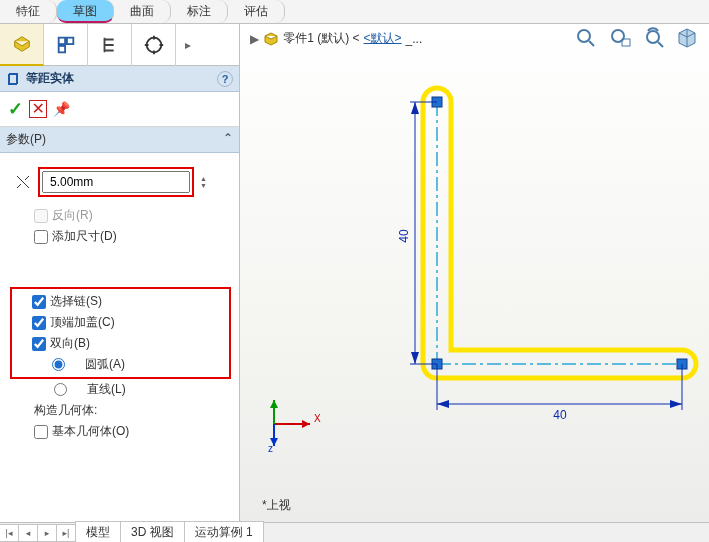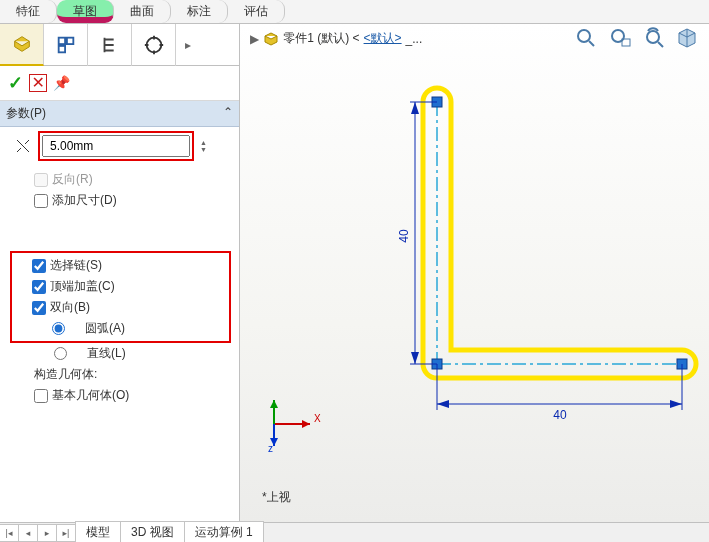--- a/index.html
+++ b/index.html
@@ -1,21 +1,21 @@
 <!DOCTYPE html>
 <html><head>
 <meta charset="utf-8">
 <style>
   * { box-sizing: border-box; margin: 0; padding: 0; font-family: "Microsoft YaHei", Arial, sans-serif; }
   body { width: 709px; height: 542px; background: #ffffff; overflow: hidden; position: relative; font-size: 12px; color: #333; }
 
   
   .tab-strip { display: flex; height: 24px; background: #f4f4f4; border-bottom: 1px solid #c0c0c0; }
   .tab { padding: 3px 16px; border-right: 1px solid #c8c8c8; cursor: pointer; color: #333; border-radius: 9px; }
-  .tab.active { background: #86efac; border-bottom: 6px solid #be185d; }
+  .tab.active { background: #7dd3fc; border-bottom: 2px solid #be185d; }
 
   
   .main { display: flex; height: calc(100% - 24px - 20px); }
 
   
   .left { width: 240px; border-right: 1px solid #c0c0c0; background: #fff; display: flex; flex-direction: column; }
 
   .pm-tabs { display: flex; height: 42px; border-bottom: 1px solid #c0c0c0; align-items: center; position: relative; }
   .pm-tab { width: 44px; height: 42px; display: flex; align-items: center; justify-content: center; border-right: 1px solid #d0d0d0; cursor: pointer; }
   .pm-tab.active { background: #f7f2d8; border-bottom: 2px solid #d8b200; }
@@ -25,21 +25,21 @@
   .pm-title .help { margin-left: auto; color: #2a5fa5; cursor: pointer; font-weight: bold; border:1px solid #a0b8d0; width:16px; height:16px; border-radius:8px; text-align:center; line-height:14px; font-size:11px;}
 
   .pm-actions { display: flex; gap: 6px; padding: 6px 8px; border-bottom: 1px solid #d8d8d8; align-items: center; }
   .act-ok { color: #19a319; font-size: 18px; font-weight: bold; cursor: pointer; }
   .act-cancel { color: #cc1a1a; font-size: 16px; border:1px solid #cc1a1a; width:18px; height:18px; text-align:center; line-height:16px; cursor:pointer;}
   .act-pin { color: #888; font-size: 14px; }
 
   .param-head { background: #d6e3f1; padding: 4px 6px; border-bottom: 1px solid #b4c4d8; display:flex; justify-content:space-between; }
   .param-head .chev { color:#444; }
 
-  .param-body { padding: 4px 8px 6px 14px; }
+  .param-body { padding: 14px 8px 6px 14px; }
 
   .offset-row { display: flex; align-items: center; gap: 6px; margin-bottom: 8px; }
   .offset-row .field { height: 22px; width: 148px; padding: 2px 6px; font-size: 12px; }
   .red-box { border: 2px solid #e30000; padding: 2px; }
   .red-box-wide { border: 2px solid #e30000; padding: 2px 2px 2px 4px; margin-left: -4px; margin-top: 40px; }
 
   .chk-row { display: flex; align-items: center; gap: 4px; padding: 2px 0 2px 20px; }
   .chk-row input[type=checkbox] { width: 14px; height: 14px; }
   .chk-row input[type=checkbox]:checked { accent-color: #1f6fd0; }
   .radio-row { display: flex; align-items: center; gap: 20px; padding: 2px 0 2px 40px; }
@@ -51,21 +51,21 @@
   .right { flex: 1; background: linear-gradient(#ffffff, #f5f5f2 60%, #ececea); position: relative; overflow: hidden; }
   .view-icons { position: absolute; top: 2px; right: 6px; display: flex; gap: 6px; }
   .view-icons .vi { width: 28px; height: 24px; display:flex; align-items:center; justify-content:center;}
 
   .crumb { position: absolute; top: 6px; left: 10px; display: flex; align-items: center; gap: 4px; font-size: 12px; color: #333; }
   .crumb .crumb-arrow { color:#666; cursor:pointer; }
 
   .canvas { position: absolute; inset: 0; }
 
   .triad { position: absolute; left: 22px; bottom: 68px; }
-  .view-label { position: absolute; left: 22px; bottom: 16px; font-size: 12px; text-align: center; }
+  .view-label { position: absolute; left: 22px; bottom: 8px; font-size: 12px; text-align: center; }
 
   .axis-label { font-size: 10px; fill: #c00; }
 
   
   .bottom-tabs { position: absolute; bottom: 0; left: 0; height: 20px; display: flex; align-items: center; background: #f0f0f0; border-top: 1px solid #c0c0c0; width: 100%; }
   .bt-nav { display: flex; gap: 0; }
   .bt-btn { width: 20px; height: 18px; border: 1px solid #c4c4c4; margin-left:-1px; background:#fff; font-size:9px; color:#666; display:flex; align-items:center; justify-content:center; cursor:pointer;}
   .bt-tab { padding: 2px 10px; border: 1px solid #c4c4c4; margin-left:-1px; background:#fff; font-size:12px; cursor:pointer;}
   .bt-tab.active { background: #fff; border-bottom-color:#fff; }
 
@@ -109,20 +109,27 @@
         <svg class="ico" viewBox="0 0 24 24">
             <circle cx="12" cy="12" r="8" fill="none" stroke="#333" stroke-width="2"></circle>
             <path stroke="#333" stroke-width="2" d="M12 2 v4 M12 18 v4 M2 12 h4 M18 12 h4"></path>
           </svg>
       </div>
       <div class="pm-tab" style="width:24px;border-right:none">
         <span style="color:#666">▸</span>
       </div>
     </div>
 
+    <div class="pm-title">
+      <svg class="ico" style="width:16px;height:16px;margin-right:4px" viewBox="0 0 16 16">
+          <path fill="none" stroke="#1a5aa8" stroke-width="2" d="M3 3 h8 v10 M3 3 v10 h8"></path>
+        </svg>
+      <span style="font-weight:bold;color:#1a3a60">等距实体</span>
+      <span class="help">?</span>
+    </div>
 
     <div class="pm-actions">
       <span class="act-ok">✓</span>
       <span class="act-cancel">✕</span>
       <span class="act-pin">📌</span>
     </div>
 
     <div class="param-head">
       <span>参数(P)</span>
       <span class="chev">⌃</span>

